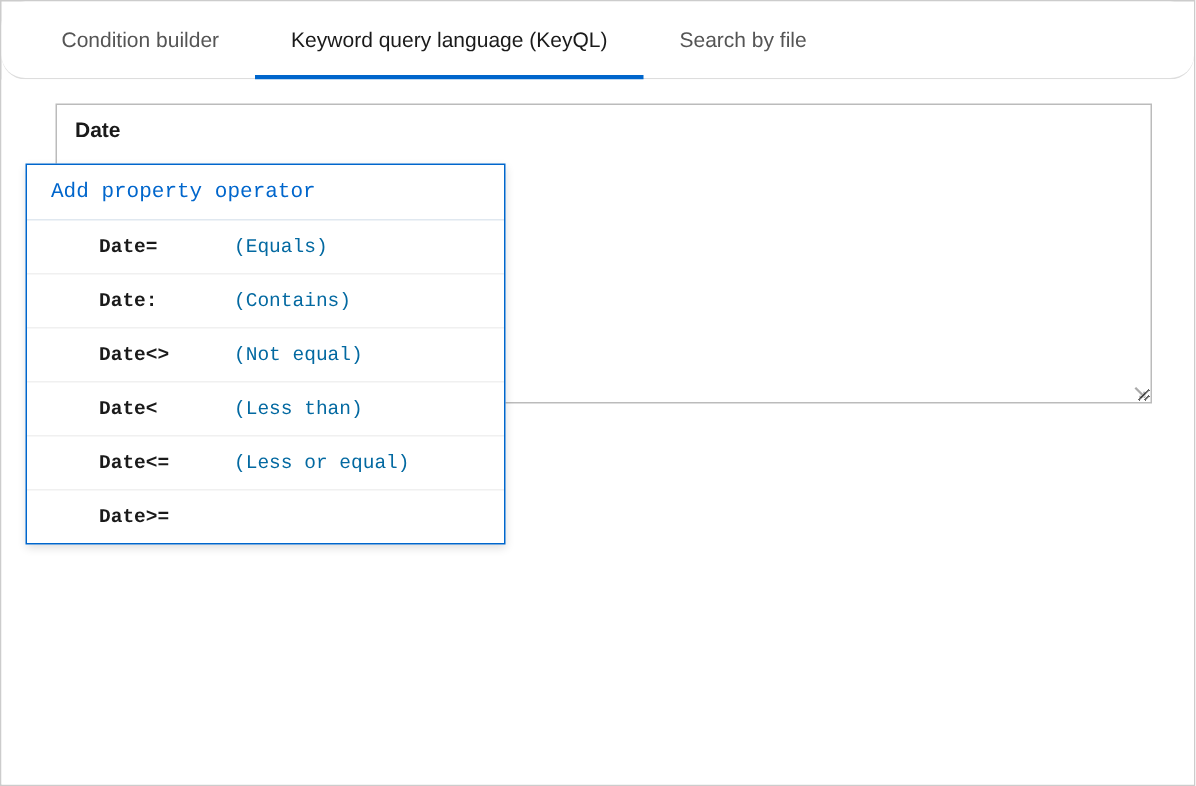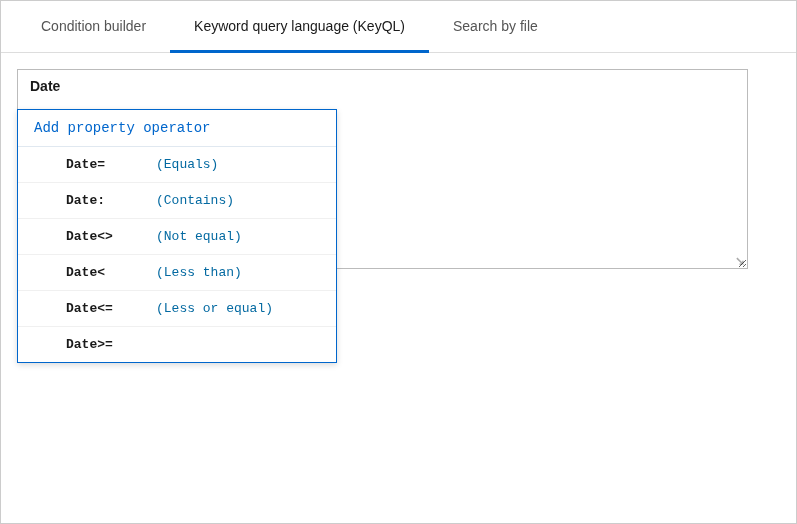--- a/index.html
+++ b/index.html
@@ -26,20 +26,21 @@
     }
 
     
     .tab-bar {
       display: flex;
       align-items: stretch;
       border-bottom: 1px solid #ddd;
       padding: 0 16px;
       height: 52px;
       background: #fff;
+      border-radius: 16px;
     }
 
     .tab {
       display: flex;
       align-items: center;
       padding: 0 24px;
       cursor: pointer;
       font-size: 14px;
       color: #555;
       border-bottom: 3px solid transparent;
@@ -66,20 +67,21 @@
       border: 1px solid #bbb;
       padding: 8px 12px;
       font-size: 14px;
       font-weight: 700;
       color: #1a1a1a;
       width: calc(100% - 32px);
       height: 200px;
       position: relative;
       resize: both;
       overflow: hidden;
+      margin-left: 20px;
     }
 
     .date-label-box .resize-handle {
       position: absolute;
       bottom: 2px;
       right: 2px;
       width: 10px;
       height: 10px;
       color: #aaa;
       font-size: 12px;

